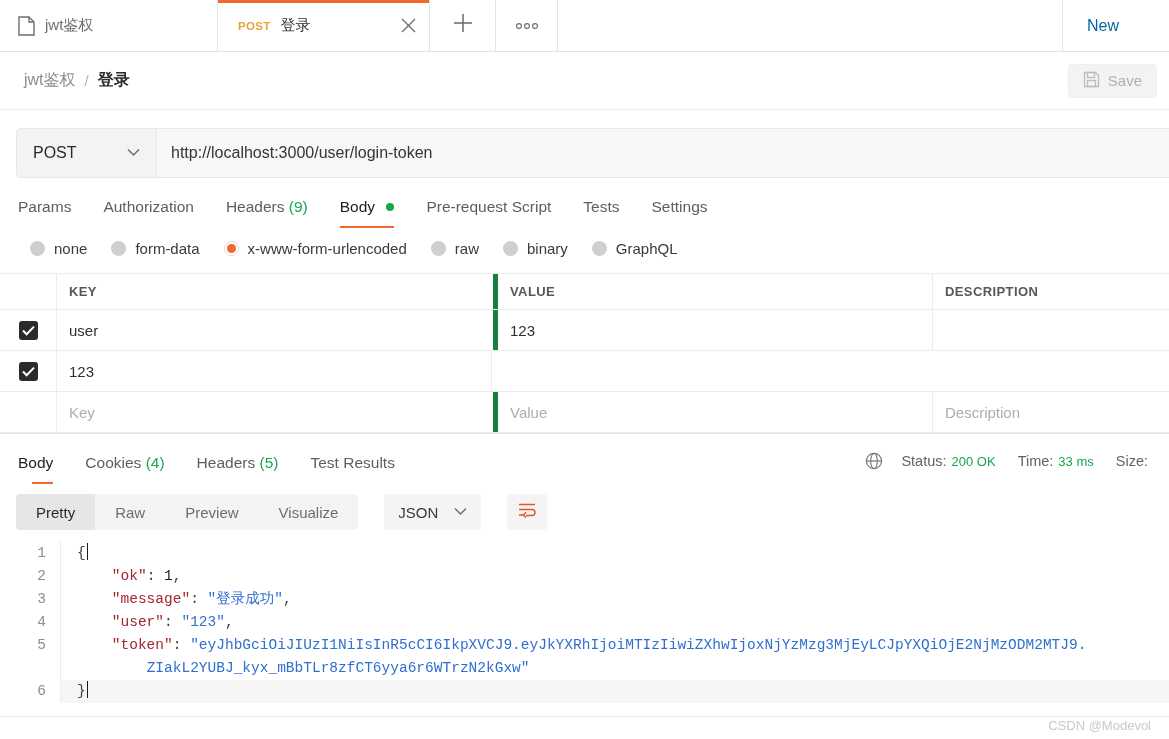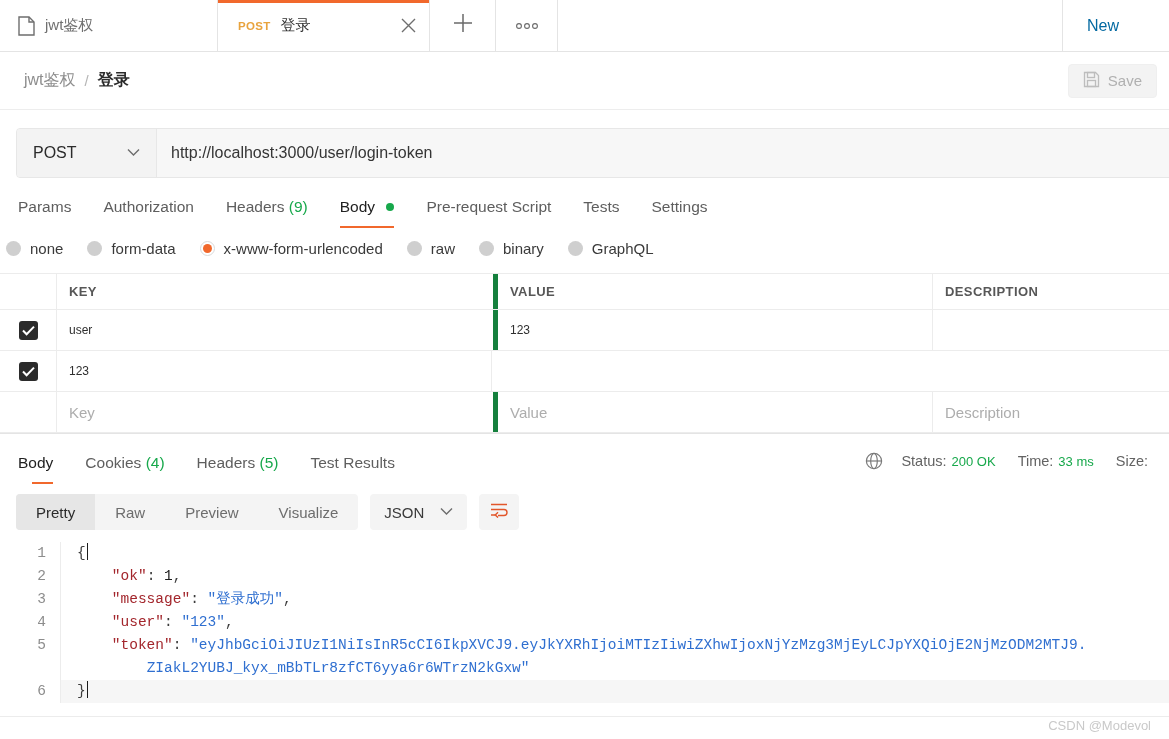--- a/index.html
+++ b/index.html
@@ -121,21 +121,21 @@
   .rtab.active::after {
     content:""; position:absolute; left:16px; right:16px; bottom:0;
     height: 2px; background:#f1682c;
   }
   .green-dot {
     display:inline-block; width:8px; height:8px; border-radius:50%;
     background:#17a84b; margin-left:7px; vertical-align: 1px;
   }
 
   
-  .radiorow { display:flex; align-items:center; gap:0; padding: 12px 16px 0 4px; }
+  .radiorow { display:flex; align-items:center; gap:0; padding: 12px 16px 0 28px; }
   .radio {
     display:flex; align-items:center; gap:9px;
     margin-right: 24px; font-size:15px; color:#3a3a3a; cursor:pointer;
     white-space: nowrap;
   }
   .radio:first-child { margin-left: 2px; }
   .rdot {
     width: 15px; height: 15px; border-radius:50%; background:#cfcfcf;
     display:flex; align-items:center; justify-content:center; flex:none;
   }
@@ -154,36 +154,36 @@
   }
   .cbox {
     width:19px; height:19px; border-radius:3px; background:#2b2b2b;
     display:flex; align-items:center; justify-content:center; cursor:pointer;
   }
   .cbox svg { display:block; }
   .kv-key   { width: 441px; display:flex; align-items:center; padding:0 0 0 12px; border-right:5px solid #15803d; }
   .kv-val   { width: 435px; display:flex; align-items:center; padding:0 0 0 12px; border-right:1px solid #ececec; }
   .kv-desc  { flex:1; display:flex; align-items:center; padding:0 0 0 12px; }
   .hdr-txt { font-size: 13px; font-weight: bold; color:#575757; letter-spacing:.4px; }
-  .cell-txt { font-size: 12px; color:#2f2f2f; }
+  .cell-txt { font-size: 15px; color:#2f2f2f; }
   .ph-txt { font-size: 15px; color:#adadad; }
 
   
   .respbar {
     display:flex; align-items:center;
     padding: 14px 16px 0 16px; border-top:1px solid #e4e4e4;
     margin-top: 0;
   }
   .resp-spacer { flex:1; }
   .resp-status { display:flex; align-items:center; gap:0; padding-bottom: 10px; }
   .globe { margin-right: 18px; color:#7a7a7a; display:flex; }
   .stat-lbl { font-size: 14.5px; color:#636363; margin-right:5px; }
   .stat-val { font-size: 13px; color:#17a84b; margin-right: 22px; }
 
-  .viewbar { display:flex; align-items:center; gap:12px; padding: 10px 16px 0 16px; }
+  .viewbar { display:flex; align-items:center; gap:26px; padding: 10px 16px 0 16px; }
   .segctl {
     display:flex; background:#f4f4f4; border-radius:4px; overflow:hidden; height:36px;
   }
   .seg {
     display:flex; align-items:center; padding: 0 20px;
     font-size:15px; color:#6d6d6d; cursor:pointer;
   }
   .seg.active { background:#e6e6e6; color:#2b2b2b; }
   .fmt-sel {
     display:flex; align-items:center; gap:16px; height:36px;

